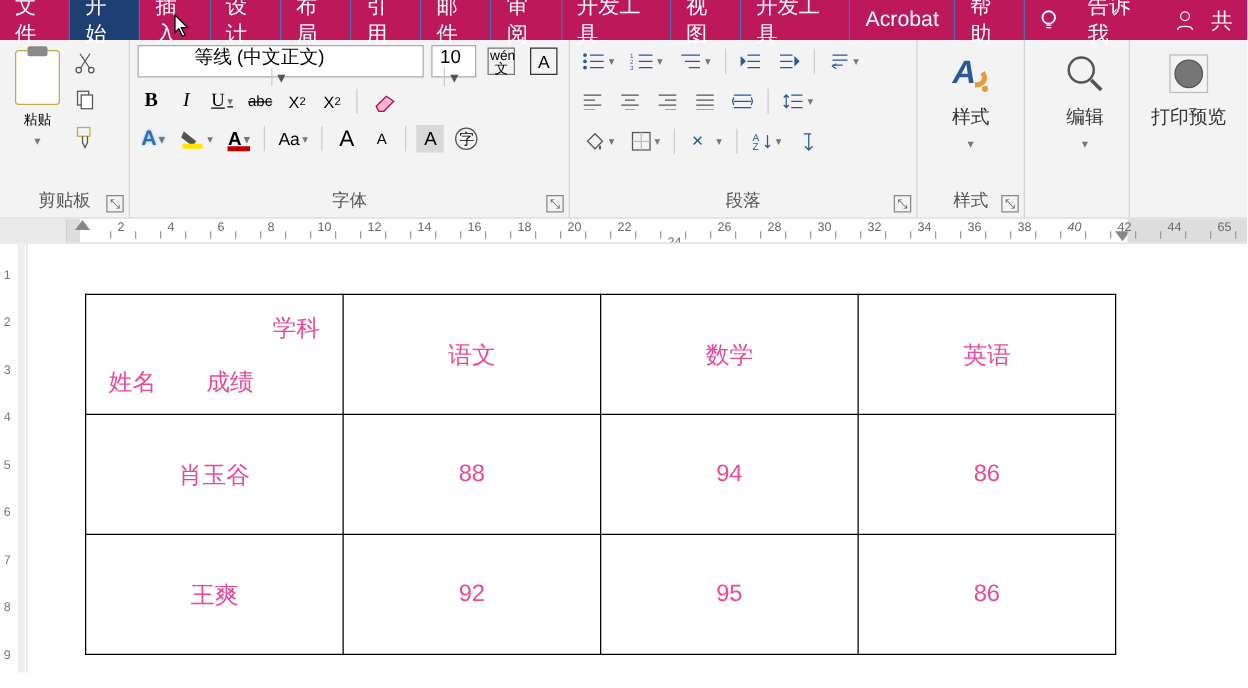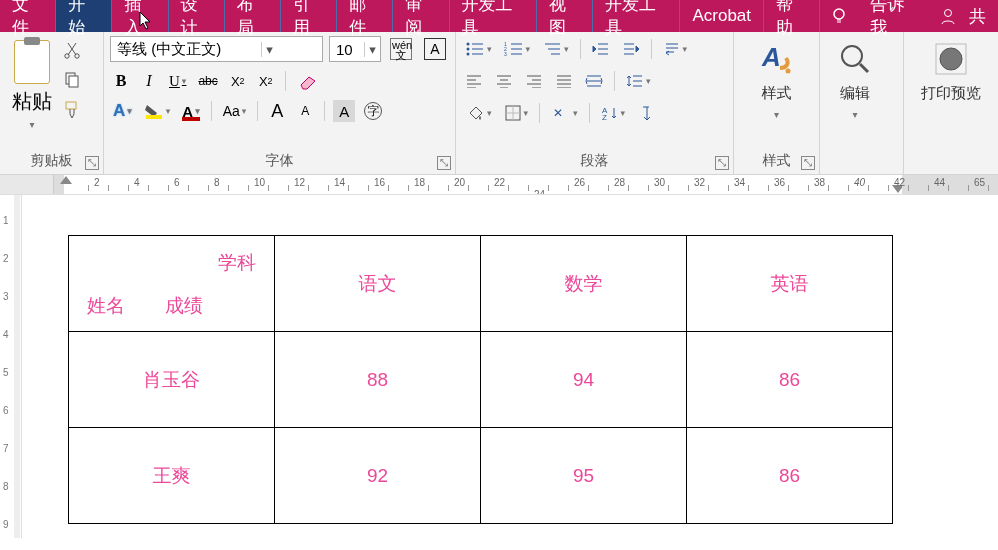--- a/index.html
+++ b/index.html
@@ -42,21 +42,21 @@
   }
   .paste-icon::before { content:""; position:absolute; top:-4px; left:50%; transform:translateX(-50%);
     width:16px; height:8px; background:#888; border-radius:2px; }
   .clip-side { display:flex; flex-direction:column; gap:10px; padding-top:4px; }
   .clip-side .small-ico { width:20px; height:20px; color:#555; cursor:pointer; }
 
   
   .font-col { display:flex; flex-direction:column; gap:8px; }
   .font-row { display:flex; gap:6px; align-items:center; }
   .combo {
-    display:flex; align-items:center; background:#fff; border:1px solid #aaa; height:26px;
+    display:flex; align-items:center; background:#fff; border:1px solid #aaa; height:26px;flex-direction:column;
   }
   .combo input { border:none; outline:none; padding:0 6px; font-size:15px; background:transparent; height:100%; }
   .combo .caret { width:16px; text-align:center; border-left:1px solid #ccc; color:#555; cursor:pointer; }
   .btn {
     min-width:22px; height:22px; display:inline-flex; align-items:center; justify-content:center;
     cursor:pointer; border:1px solid transparent; padding:0 2px;
   }
   .btn.dd::after { content:"▾"; font-size:9px; color:#777; margin-left:2px; }
   .sep { width:1px; height:20px; background:#ccc; margin:0 2px; }
 
@@ -143,21 +143,21 @@
   </div>
   <div class="tab" style="border:none;padding-left:2px">共</div>
 </div>
 
 <div class="ribbon">
 
   <div class="group" style="width:104px">
     <div class="group-body">
       <div class="clip-main">
         <div class="paste-icon"></div>
-        <div class="lbl" style="font-size:20px">粘贴</div>
+        <div class="lbl" style="font-size:11px">粘贴</div>
         <span style="font-size:10px;color:#777">▾</span>
       </div>
       <div class="clip-side">
         <svg class="small-ico" viewBox="0 0 20 20">
             <path d="M6 3l8 12M14 3L6 15" stroke="#555" fill="none"></path>
             <circle cx="5" cy="16" r="2.2" fill="none" stroke="#555"></circle>
             <circle cx="15" cy="16" r="2.2" fill="none" stroke="#555"></circle>
           </svg>
         <svg class="small-ico" viewBox="0 0 20 20">
             <rect x="4" y="3" width="9" height="11" fill="none" stroke="#555"></rect>
@@ -370,21 +370,21 @@
           </svg>
         <div class="lbl">样式</div>
         <span style="font-size:10px;color:#777">▾</span>
       </div>
     </div>
     <div class="group-label">样式</div>
     <div class="launcher">⤡</div>
   </div>
 
   <div class="group" style="width:84px">
-    <div class="group-body" style="justify-content:flex-start;width:100%">
+    <div class="group-body" style="justify-content:flex-end;width:100%">
       <div class="big-btn">
         <svg class="big-ico" viewBox="0 0 38 38">
             <circle cx="16" cy="16" r="10" fill="none" stroke="#555" stroke-width="2"></circle>
             <path d="M24 24l8 8" stroke="#555" stroke-width="3"></path>
           </svg>
         <div class="lbl">编辑</div>
         <span style="font-size:10px;color:#777">▾</span>
       </div>
     </div>
     <div class="group-label">&nbsp;</div>

